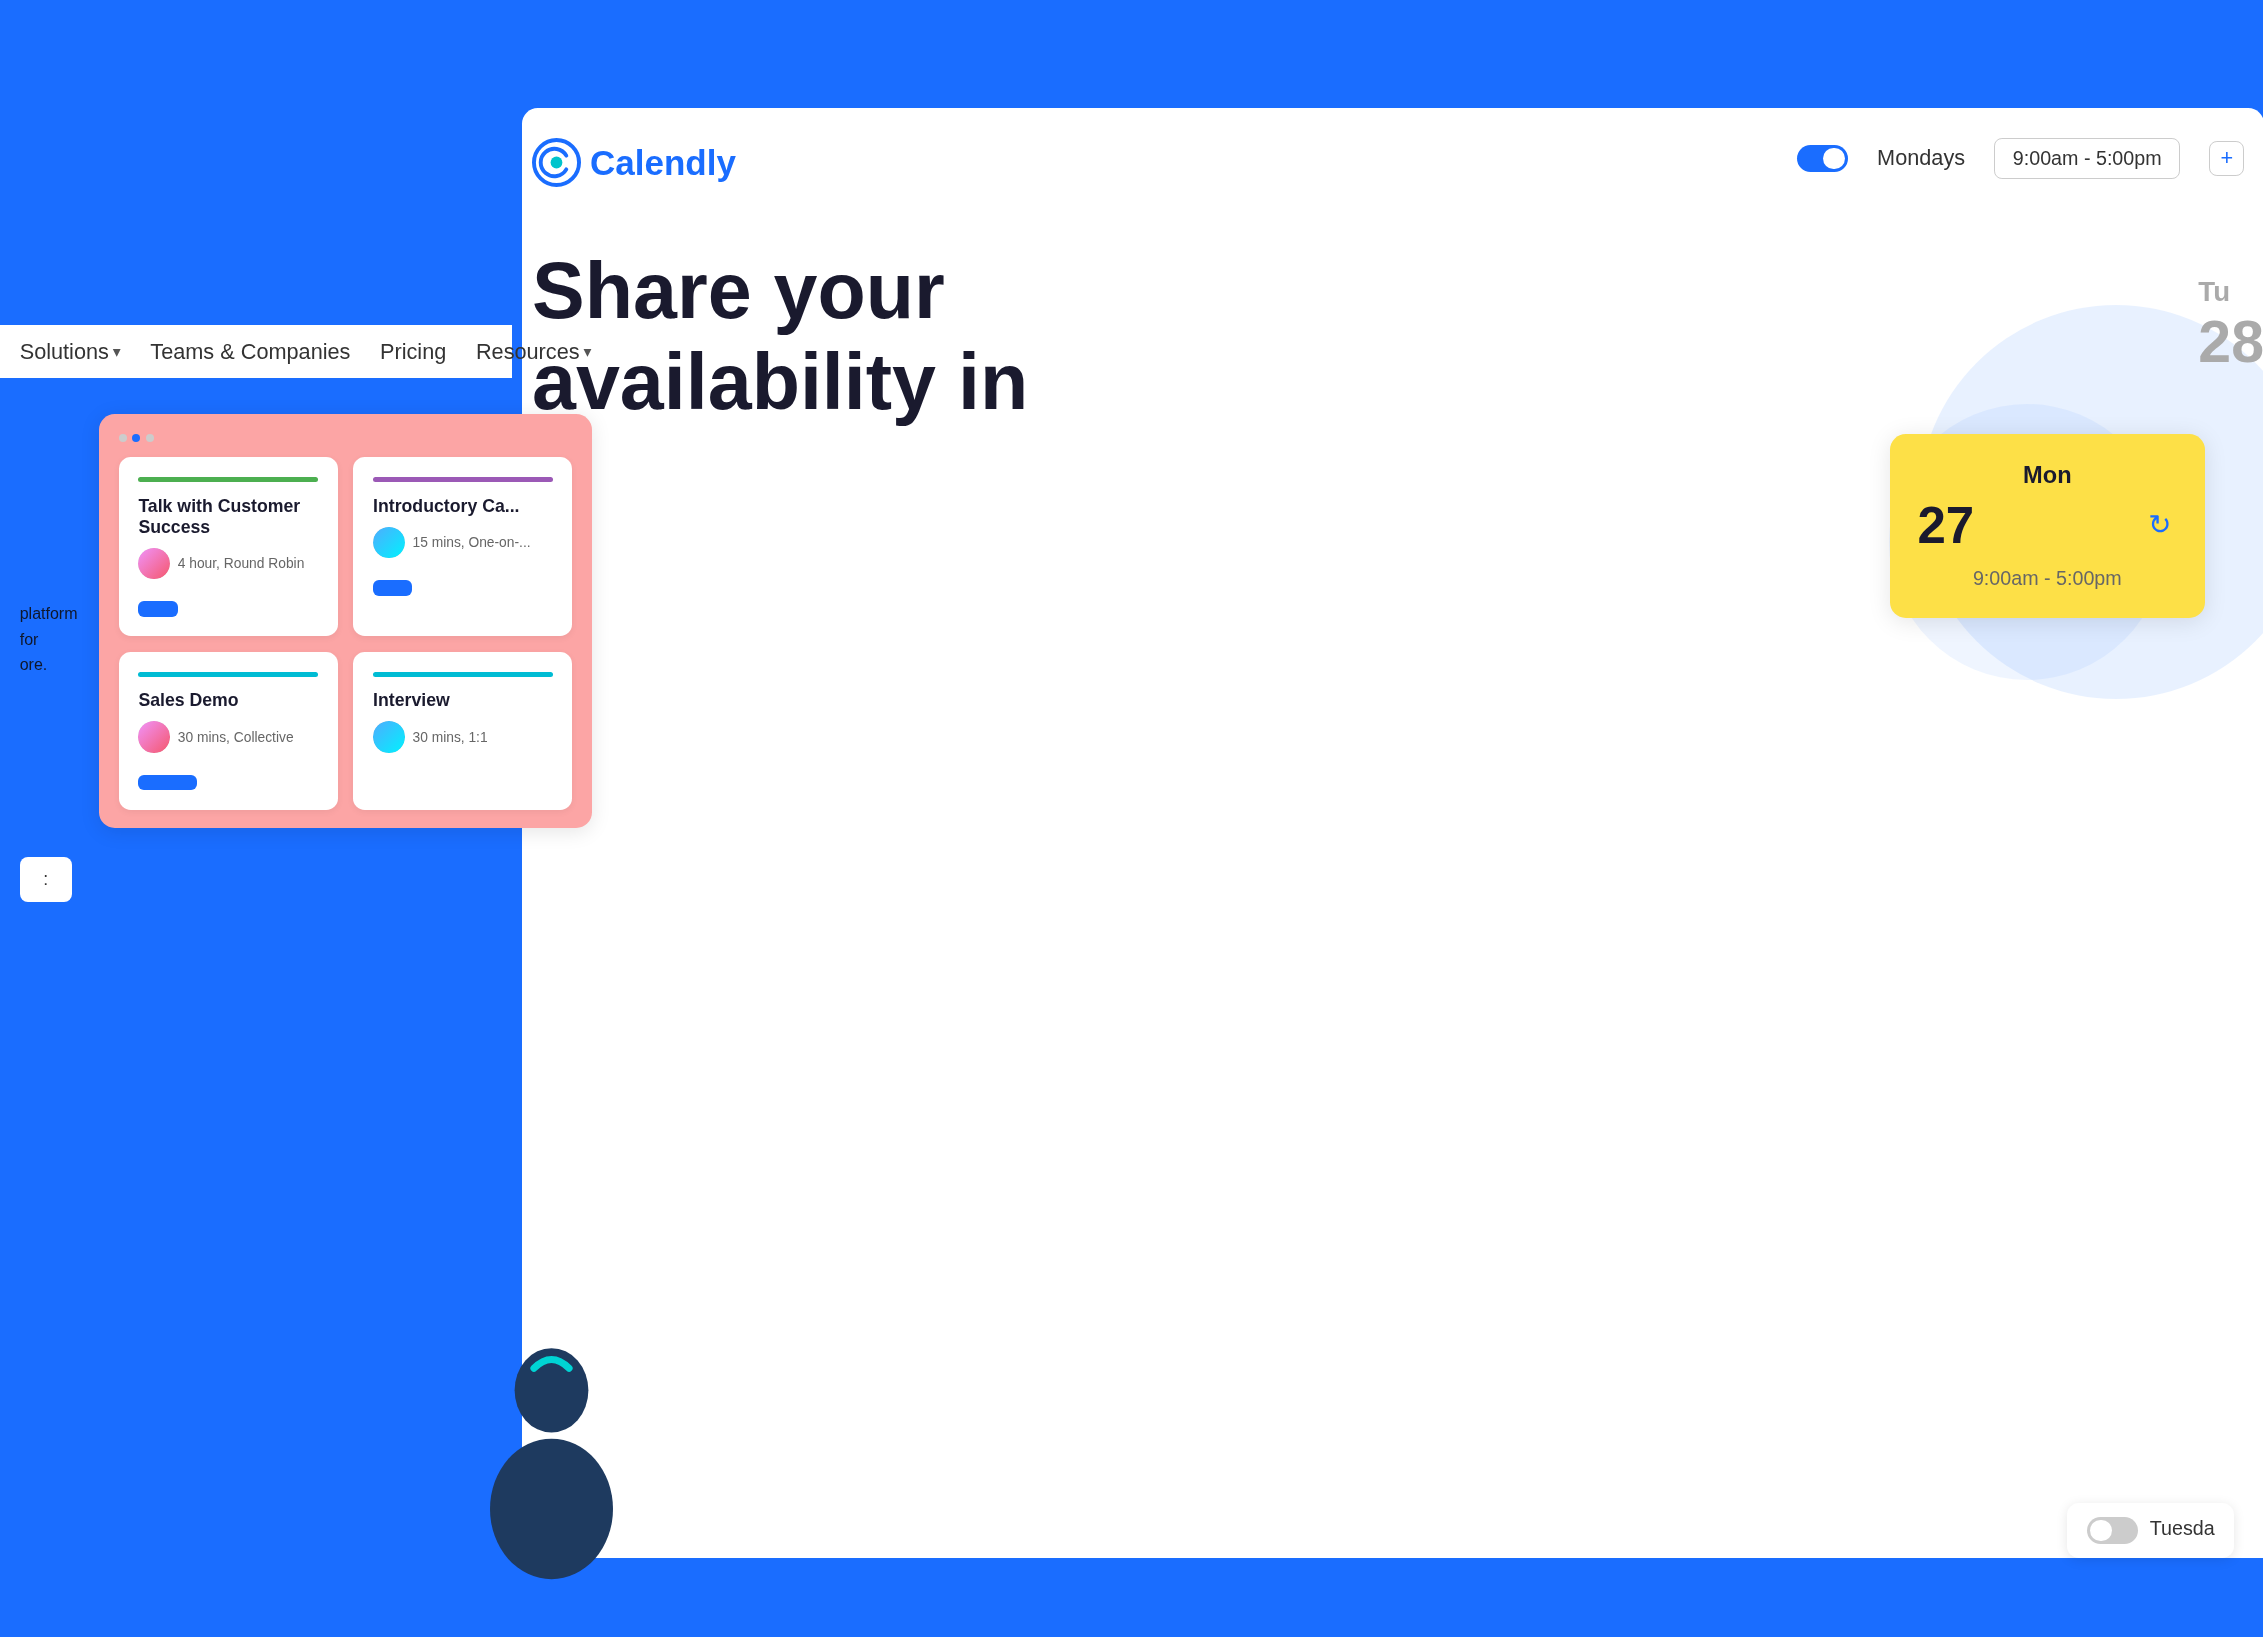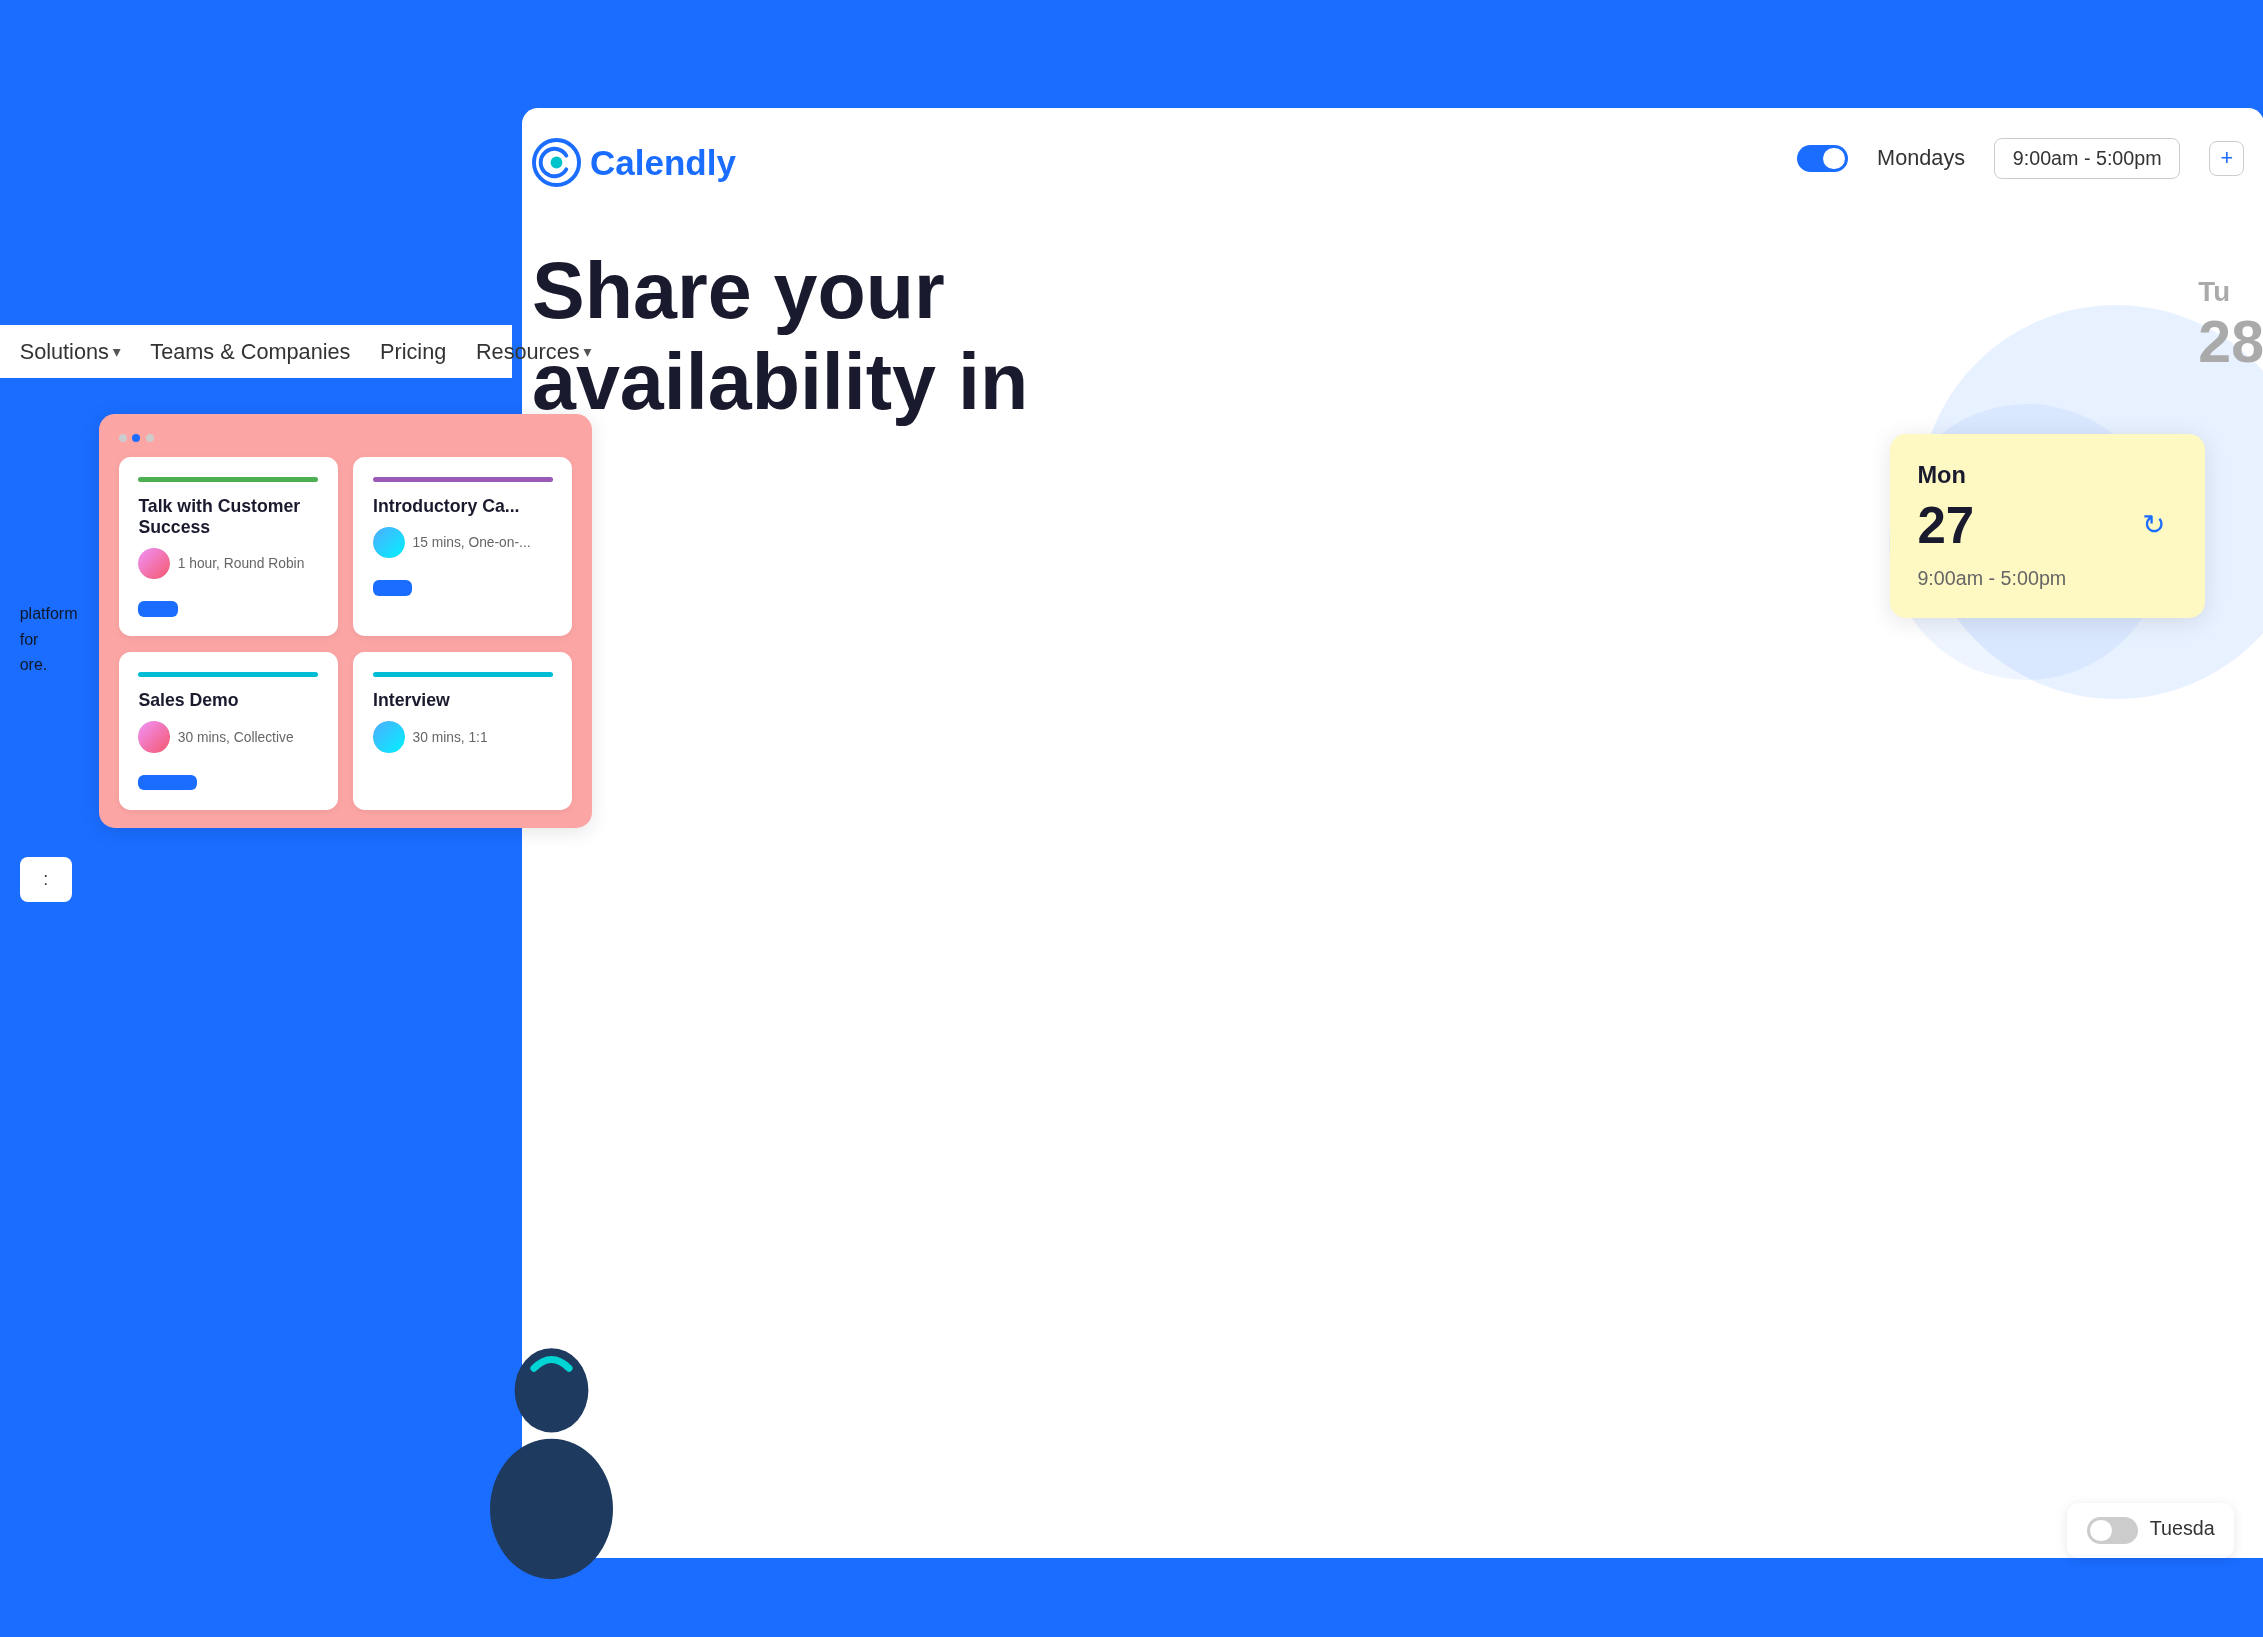--- a/index.html
+++ b/index.html
@@ -242,25 +242,26 @@
       color: #1a1a2e;
       line-height: 1.15;
     }
 
     
     .calendar-card {
       position: absolute;
       top: 217px;
       right: 29.6px;
       width: 315px;
-      background: #fef9c3;
+      background: #fde047;
       border-radius: 15.8px;
       padding: 27.6px;
       box-shadow: 0 3.9px 23.6px rgba(0,0,0,0.1);
       z-index: 15;
+      text-align: center;
     }
     .cal-day-name {
       font-size: 23.6px;
       font-weight: 700;
       color: #1a1a2e;
       margin-bottom: 7.9px;
     }
     .cal-day-row {
       display: flex;
       align-items: center;
@@ -409,21 +410,21 @@
   </div>
   <div class="event-cards">
 
     <div class="event-card">
       <div class="event-card-bar bar-green"></div>
       <div class="event-card-title">Talk with Customer Success</div>
       <div class="event-card-avatar-row">
         <div class="avatar">
             <div class="avatar-img"></div>
           </div>
-        <span class="event-meta">1 hour, Round Robin</span>
+        <span class="event-meta">4 hour, Round Robin</span>
       </div>
       <button class="event-btn"></button>
     </div>
 
     <div class="event-card">
       <div class="event-card-bar bar-purple"></div>
       <div class="event-card-title">Introductory Ca...</div>
       <div class="event-card-avatar-row">
         <div class="avatar">
             <div class="avatar-img2"></div>

